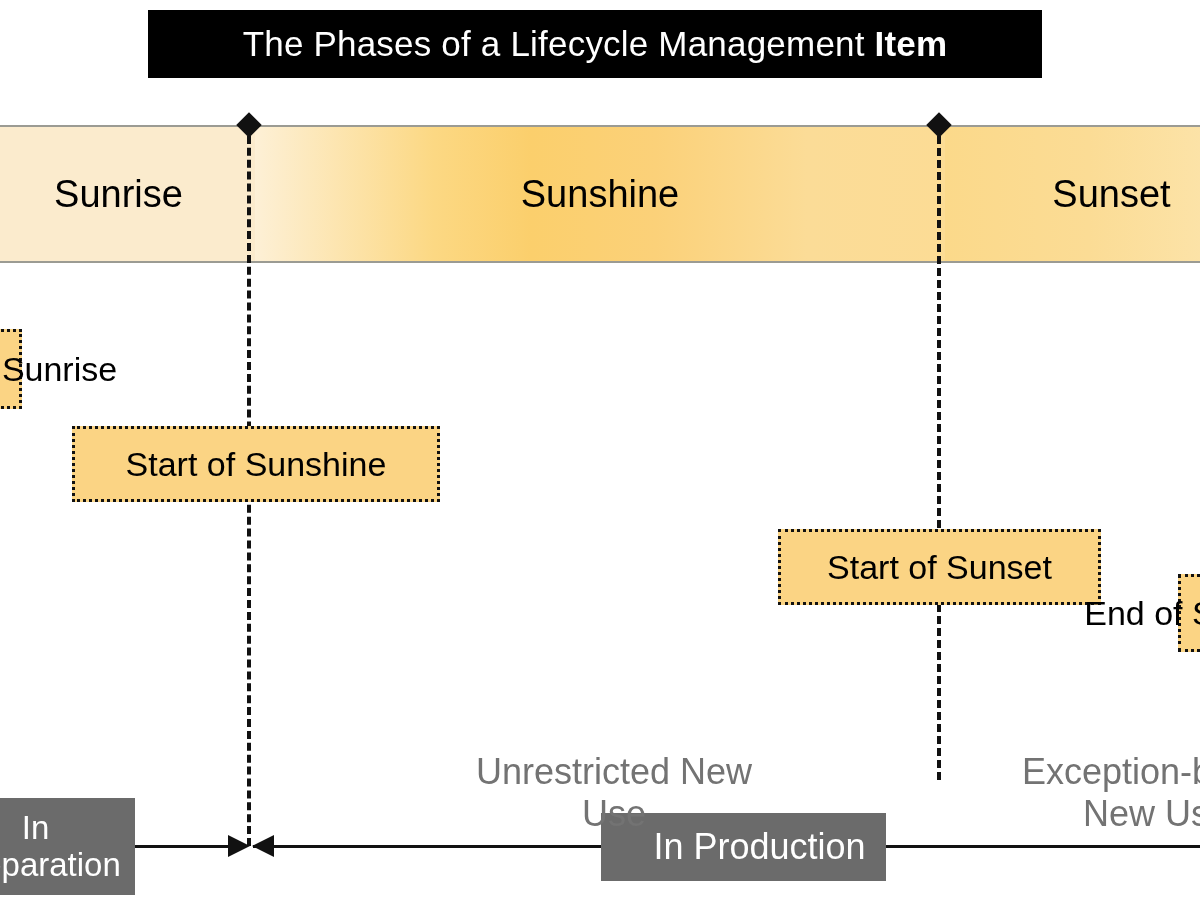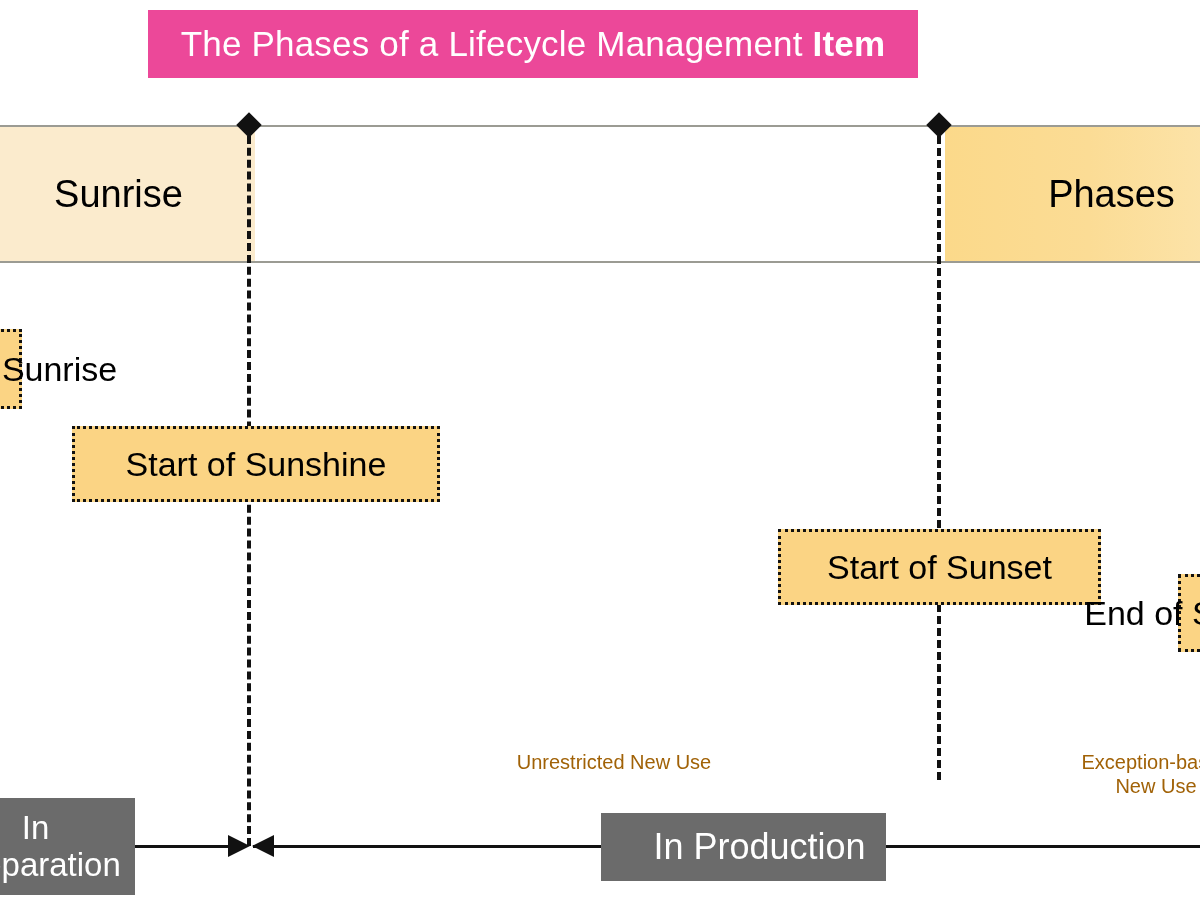--- a/index.html
+++ b/index.html
@@ -15,23 +15,23 @@
     overflow: hidden;
     font-family: "Liberation Sans", sans-serif;
     color: #000000;
   }
 
   
   #title-banner {
     position: absolute;
     left: 148px;
     top: 10px;
-    width: 770px;
+    width: 894px;
     height: 68px;
-    background: #ec4899;
+    background: #000000;
     display: flex;
     align-items: center;
     justify-content: center;
     box-sizing: border-box;
   }
   #title-text {
     font-size: 35px;
     color: #ffffff;
     letter-spacing: 0.2px;
     white-space: nowrap;
@@ -198,44 +198,47 @@
     left: 601px;
     top: 813px;
     width: 285px;
     height: 68px;
   }
   #status-in-production .status-label { font-size: 36px; margin-left: 32px; }
 
   
   .use-note {
     position: absolute;
-    font-size: 20px;
-    color: #a16207;
+    font-size: 36px;
+    color: #737373;
     text-align: center;
     line-height: 1.18;
     white-space: pre-line;
   }
   #note-unrestricted { left: 452px; top: 751px; width: 324px; }
   #note-exception    { left: 1006px; top: 751px; width: 300px; text-align: center; }
 </style>
 </head>
 <body>
 
 <div id="canvas">
 
   <div id="title-banner">
     <div id="title-text"><span>The Phases of a Lifecycle Management </span><span class="bold">Item</span></div>
   </div>
 
   <div id="phase-bar">
     <div class="phase-seg" id="seg-sunrise">
       <span class="phase-label">Sunrise</span>
     </div>
+    <div class="phase-seg" id="seg-sunshine">
+      <span class="phase-label">Sunshine</span>
+    </div>
     <div class="phase-seg" id="seg-sunset">
-      <span class="phase-label">Phases</span>
+      <span class="phase-label">Sunset</span>
     </div>
   </div>
 
   <div class="diamond" id="diamond-sunshine"></div>
   <div class="diamond" id="diamond-sunset"></div>
 
   <div class="vline" id="vline-sunshine"></div>
   <div class="vline" id="vline-sunset"></div>
 
   <div class="callout" id="callout-sunrise">

